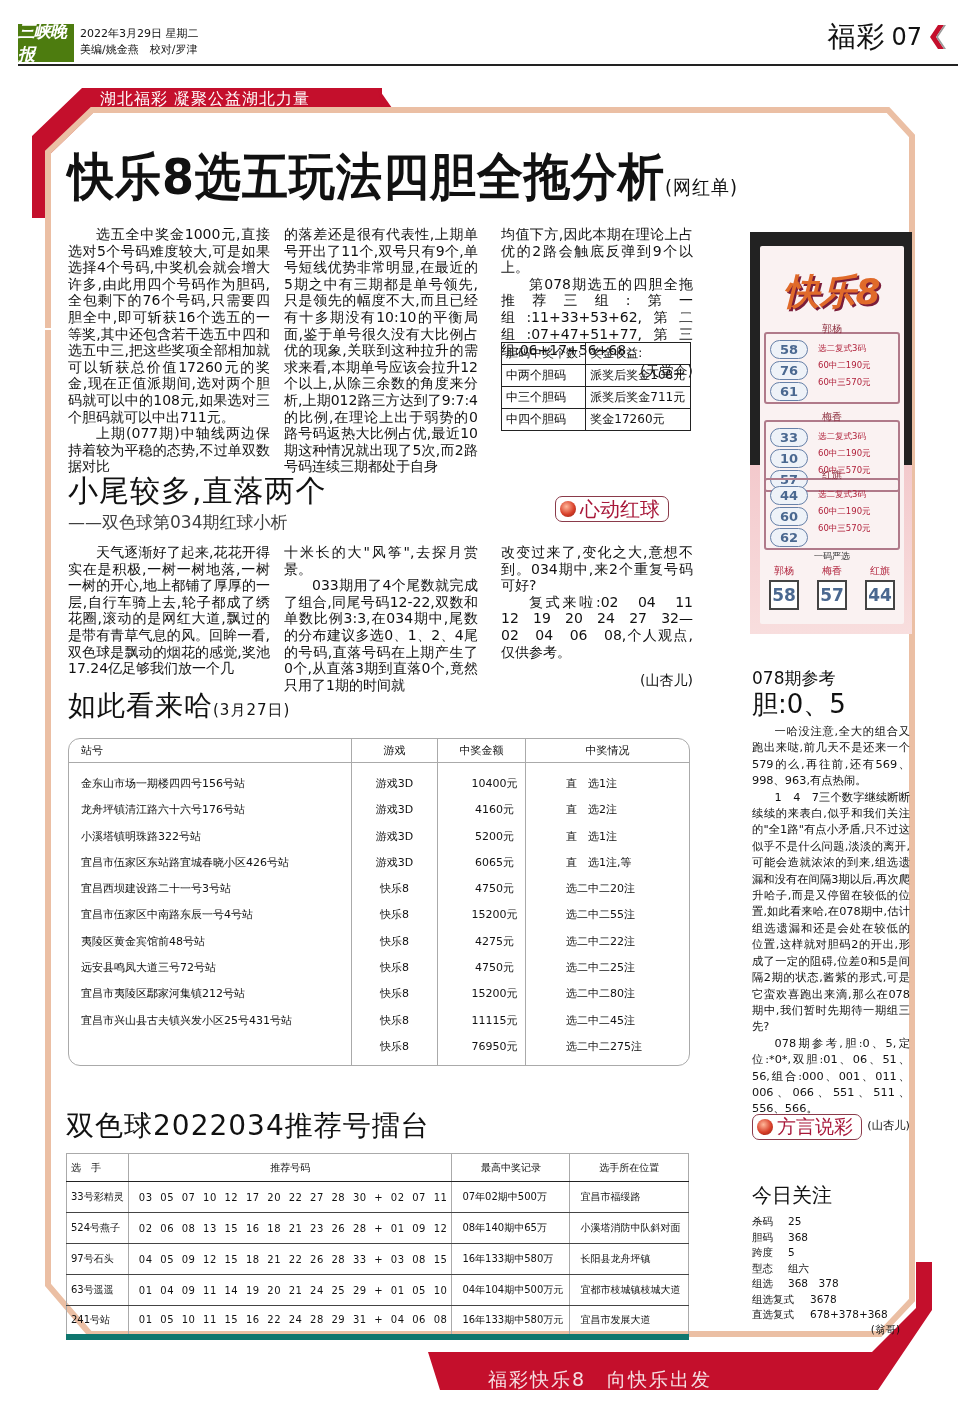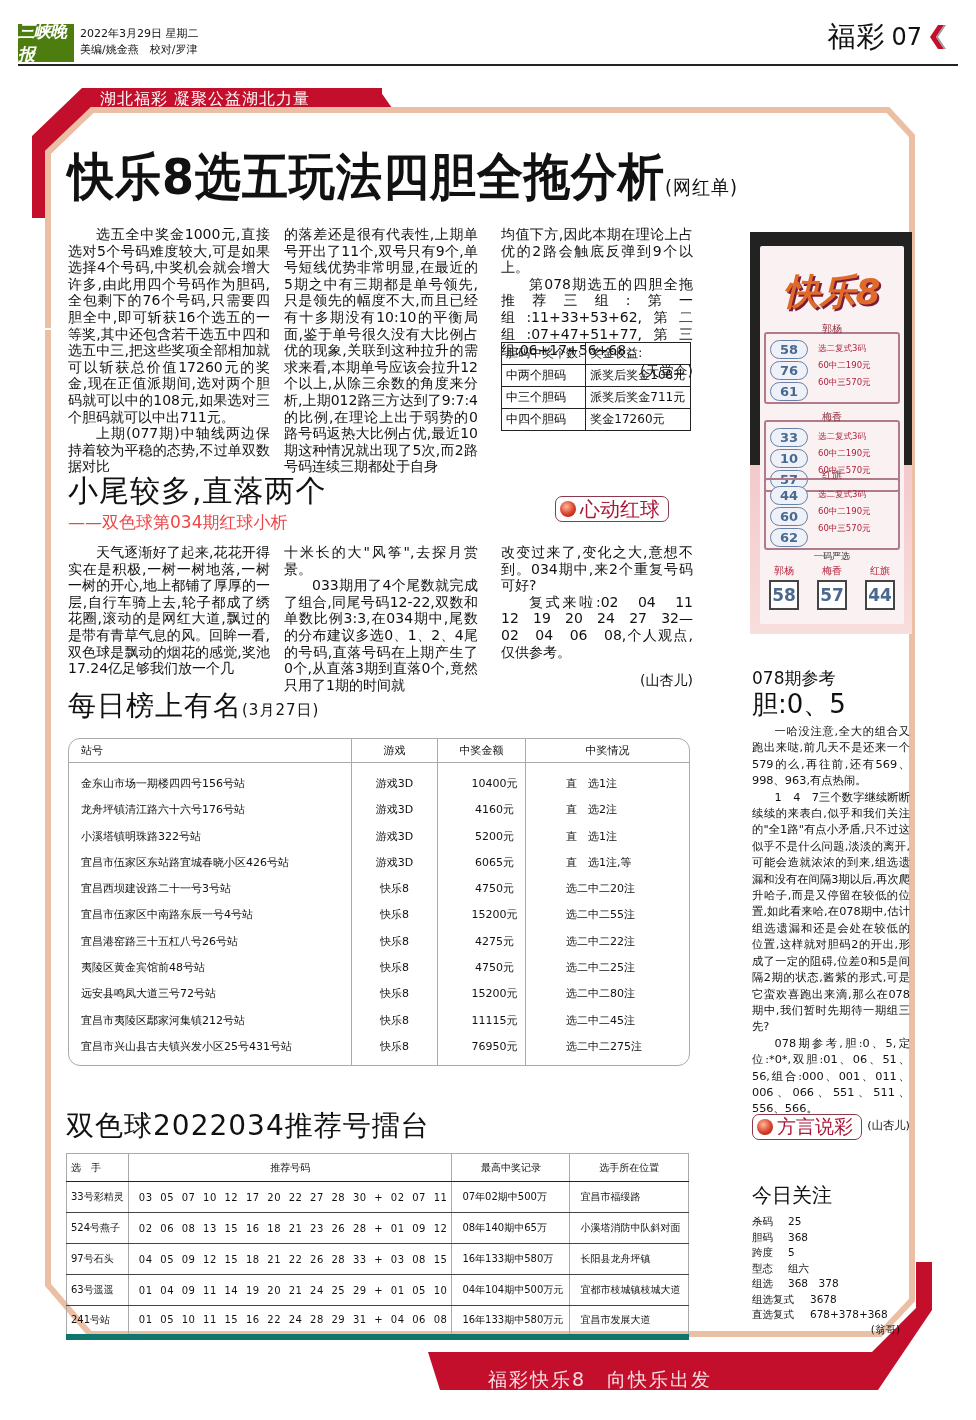--- a/index.html
+++ b/index.html
@@ -39,21 +39,21 @@
   .ad-block .nums { position: absolute; left: 4px; top: 6px; width: 38px; }
   .ad-block .nums span { display: block; height: 19px; margin-bottom: 2px; border: 1px solid #6680a8; border-radius: 10px; text-align: center; font-size: 13px; line-height: 17px; color: #4a6890; background: #eef2f8; font-weight: bold; }
   .ad-block .info { position: absolute; left: 52px; top: 6px; font-size: 8.5px; line-height: 17px; color: #b0203a; }
   .ad-picks { position: absolute; left: 4px; top: 318px; width: 136px; display: flex; justify-content: space-between; }
   .ad-pick { width: 40px; text-align: center; }
   .ad-pick .lbl { font-size: 10px; color: #b0203a; }
   .ad-pick .card { margin: 2px auto 0; width: 30px; height: 30px; border: 2px solid #444; background: #fff; font-size: 17px; line-height: 26px; font-weight: bold; color: #4a6890; }
   .ad-yima { position: absolute; left: 0; top: 304px; width: 144px; text-align: center; font-size: 9px; color: #333; }
 
   .h2 { position: absolute; font-size: 30px; line-height: 34px; letter-spacing: 1px; }
-  .h2-sub { position: absolute; font-size: 17px; line-height: 20px; color: #ef4444; }
+  .h2-sub { position: absolute; font-size: 17px; line-height: 20px; color: #404040; }
   .badge { position: absolute; height: 26px; border: 1.5px solid #8a3a4a; border-radius: 7px; padding: 0 8px 0 4px; display: flex; align-items: center; gap: 4px; color: #a8183a; font-size: 20px; background: #fff; }
   .badge .ball { width: 16px; height: 16px; border-radius: 50%; background: radial-gradient(circle at 40% 35%, #ffb89a, #d8402a 55%, #8a1a10); }
 
   .h3 { position: absolute; font-size: 28px; line-height: 32px; letter-spacing: 1px; }
   .h3 small { font-size: 15px; }
 
   .winners { position: absolute; left: 68px; top: 738px; width: 622px; height: 328px; border: 1px solid #aaa; border-radius: 12px; overflow: hidden; }
   .winners .whead { display: flex; height: 24px; border-bottom: 1px solid #aaa; font-size: 11px; line-height: 24px; }
   .winners .wbody { display: flex; height: 304px; }
   .wc1 { width: 282px; padding-left: 12px; }
@@ -221,38 +221,37 @@
   <p class="noind">十米长的大"风筝",去探月赏景。</p>
   <p>033期用了4个尾数就完成了组合,同尾号码12-22,双数和单数比例3:3,在034期中,尾数的分布建议多选0、1、2、4尾的号码,直落号码在上期产生了0个,从直落3期到直落0个,竟然只用了1期的时间就</p>
 </div>
 <div class="col" style="left:501px; top:544px; width:192px;">
   <p class="noind">改变过来了,变化之大,意想不到。034期中,来2个重复号码可好?</p>
   <p>复式来啦:02　04　11　12　19　20　24　27　32—02　04　06　08,个人观点,仅供参考。</p>
   <div class="right-align" style="margin-top:12px;">(山杏儿)</div>
 </div>
 
 <div class="h3" style="left:68px; top:690px;">
-  <span>每日榜上有名</span><small>(3月27日)</small>
+  <span>如此看来哈</span><small>(3月27日)</small>
 </div>
 <div class="winners">
   <div class="whead">
     <div class="wc1">站号</div>
     <div class="wc2">游戏</div>
     <div class="wc3">中奖金额</div>
     <div class="wc4">中奖情况</div>
   </div>
   <div class="wbody">
     <div class="wc1">
       <div class="cell">金东山市场一期楼四四号156号站</div>
       <div class="cell">龙舟坪镇清江路六十六号176号站</div>
       <div class="cell">小溪塔镇明珠路322号站</div>
       <div class="cell">宜昌市伍家区东站路宜城春晓小区426号站</div>
       <div class="cell">宜昌西坝建设路二十一号3号站</div>
       <div class="cell">宜昌市伍家区中南路东辰一号4号站</div>
-      <div class="cell">宜昌港窑路三十五杠八号26号站</div>
       <div class="cell">夷陵区黄金宾馆前48号站</div>
       <div class="cell">远安县鸣凤大道三号72号站</div>
       <div class="cell">宜昌市夷陵区鄢家河集镇212号站</div>
       <div class="cell">宜昌市兴山县古夫镇兴发小区25号431号站</div>
     </div>
     <div class="wc2">
       <div class="cell">游戏3D</div>
       <div class="cell">游戏3D</div>
       <div class="cell">游戏3D</div>
       <div class="cell">游戏3D</div>

